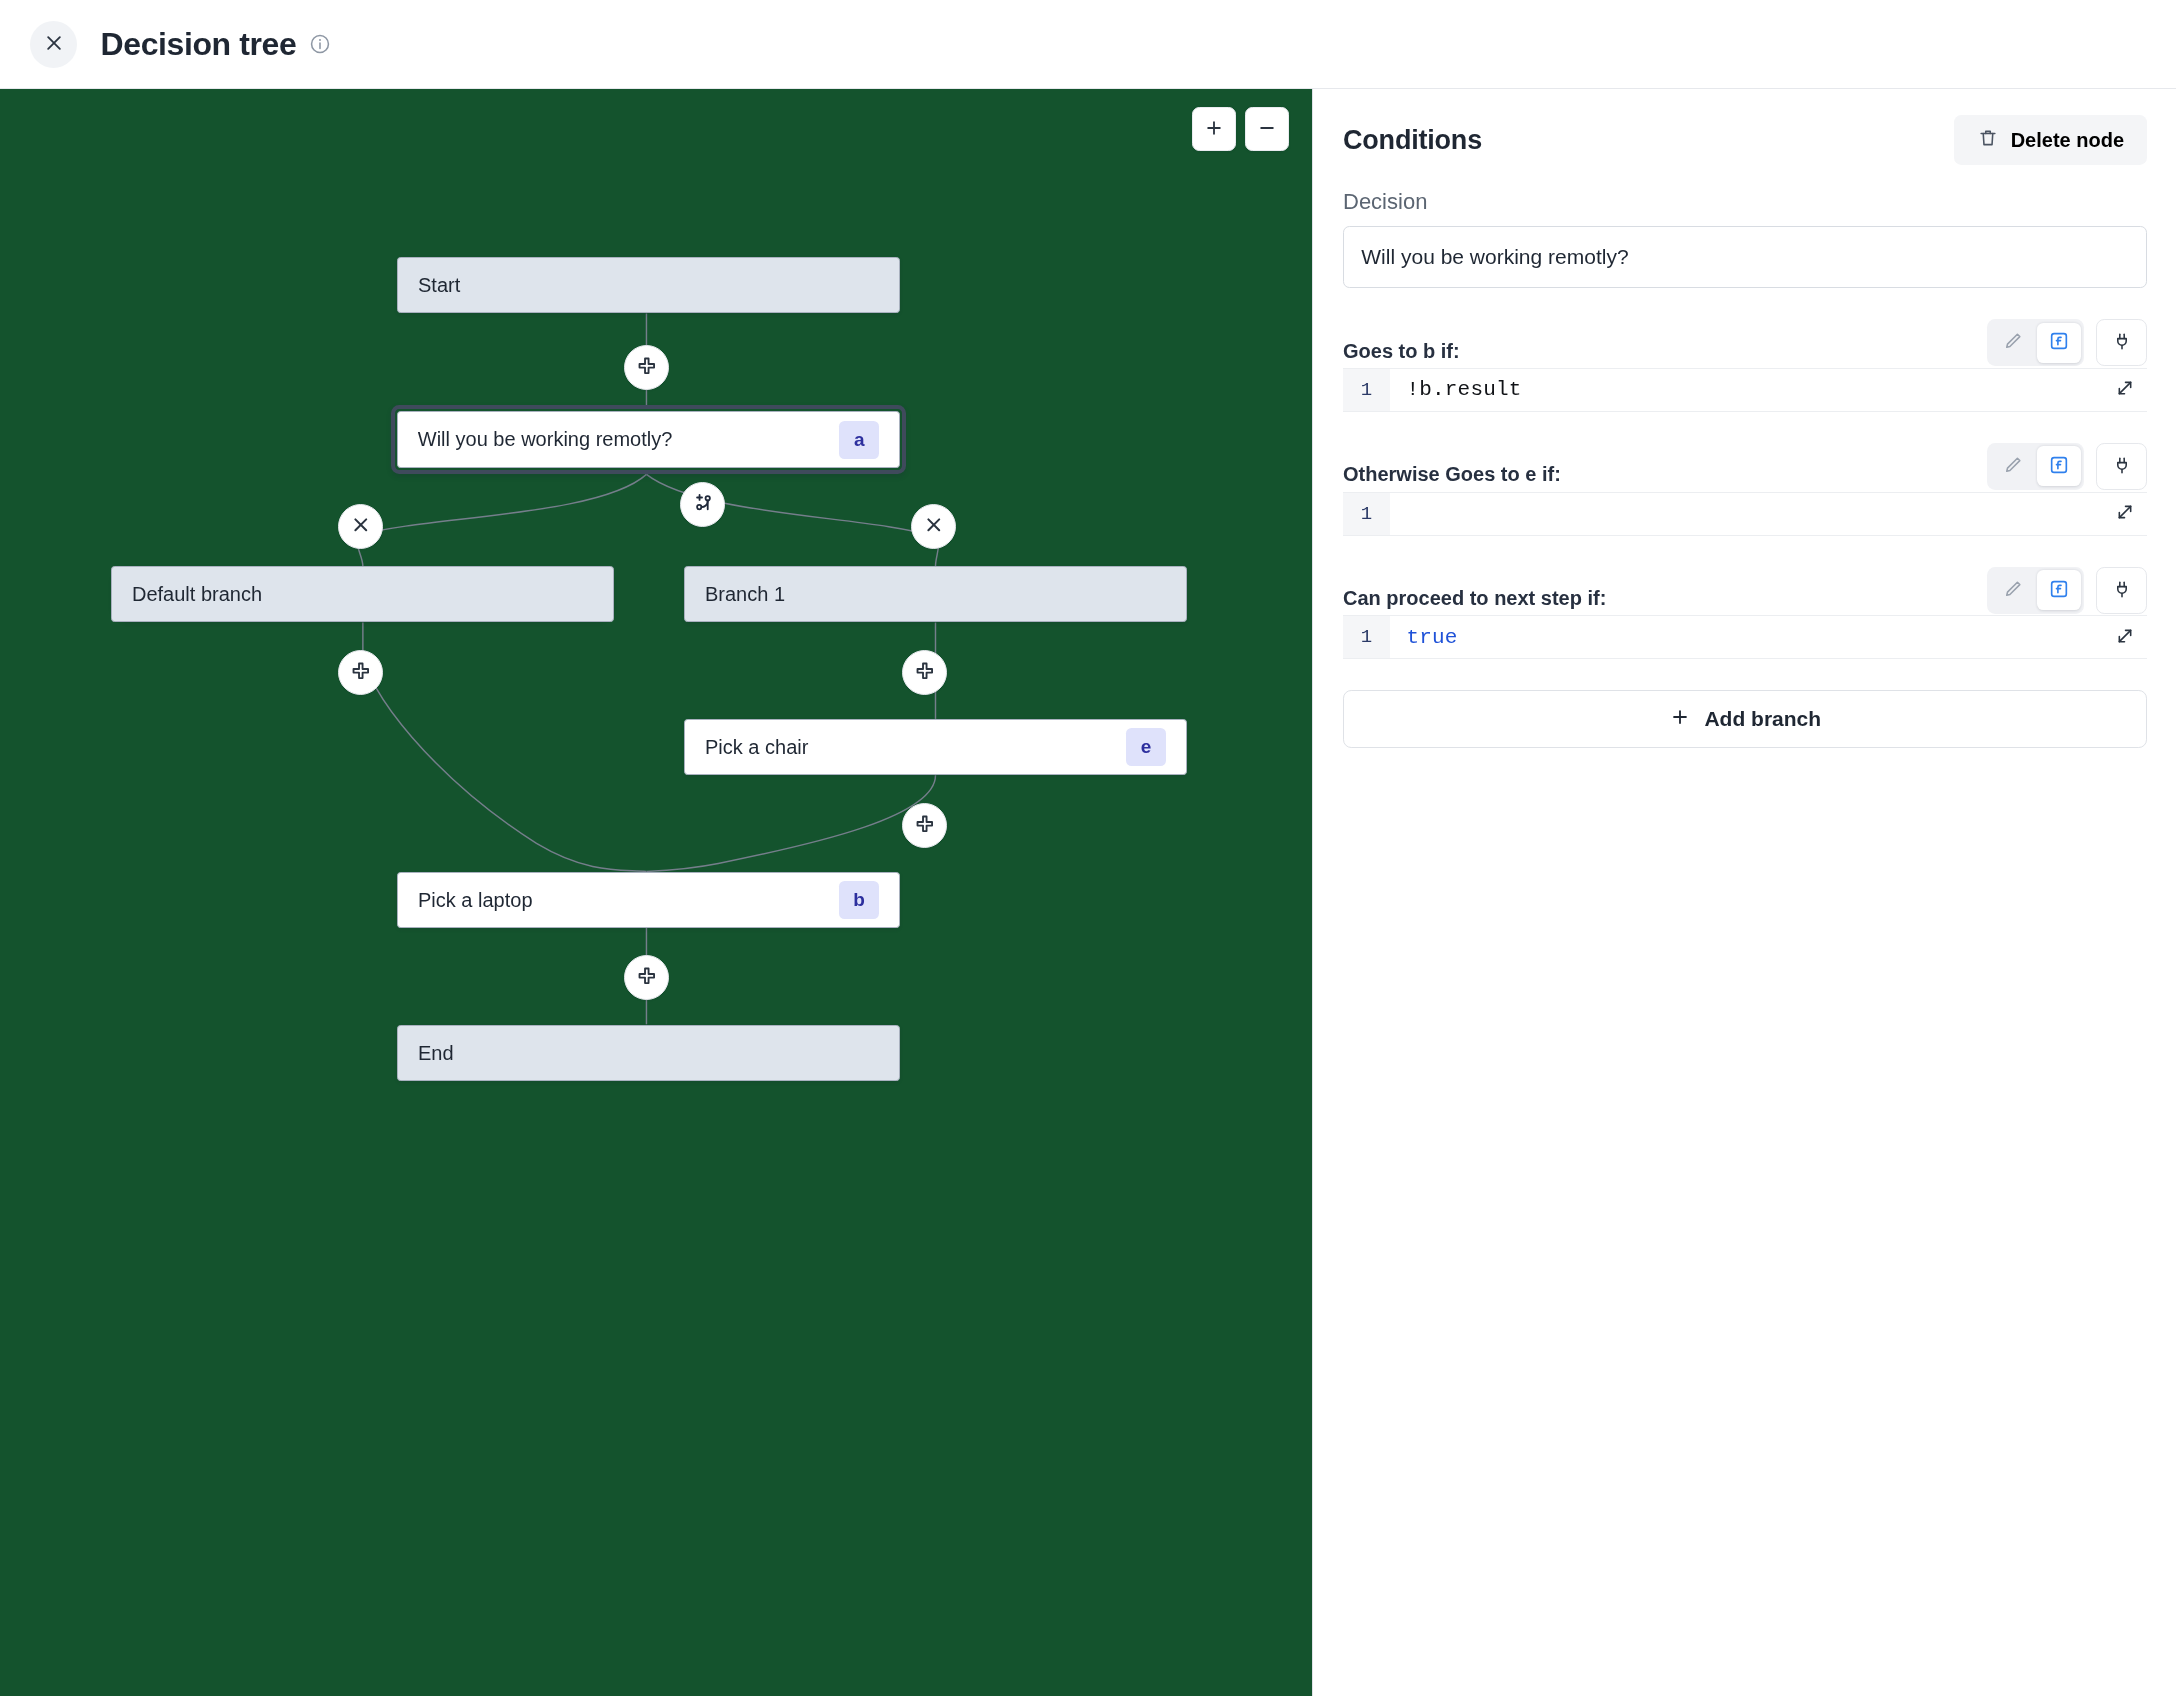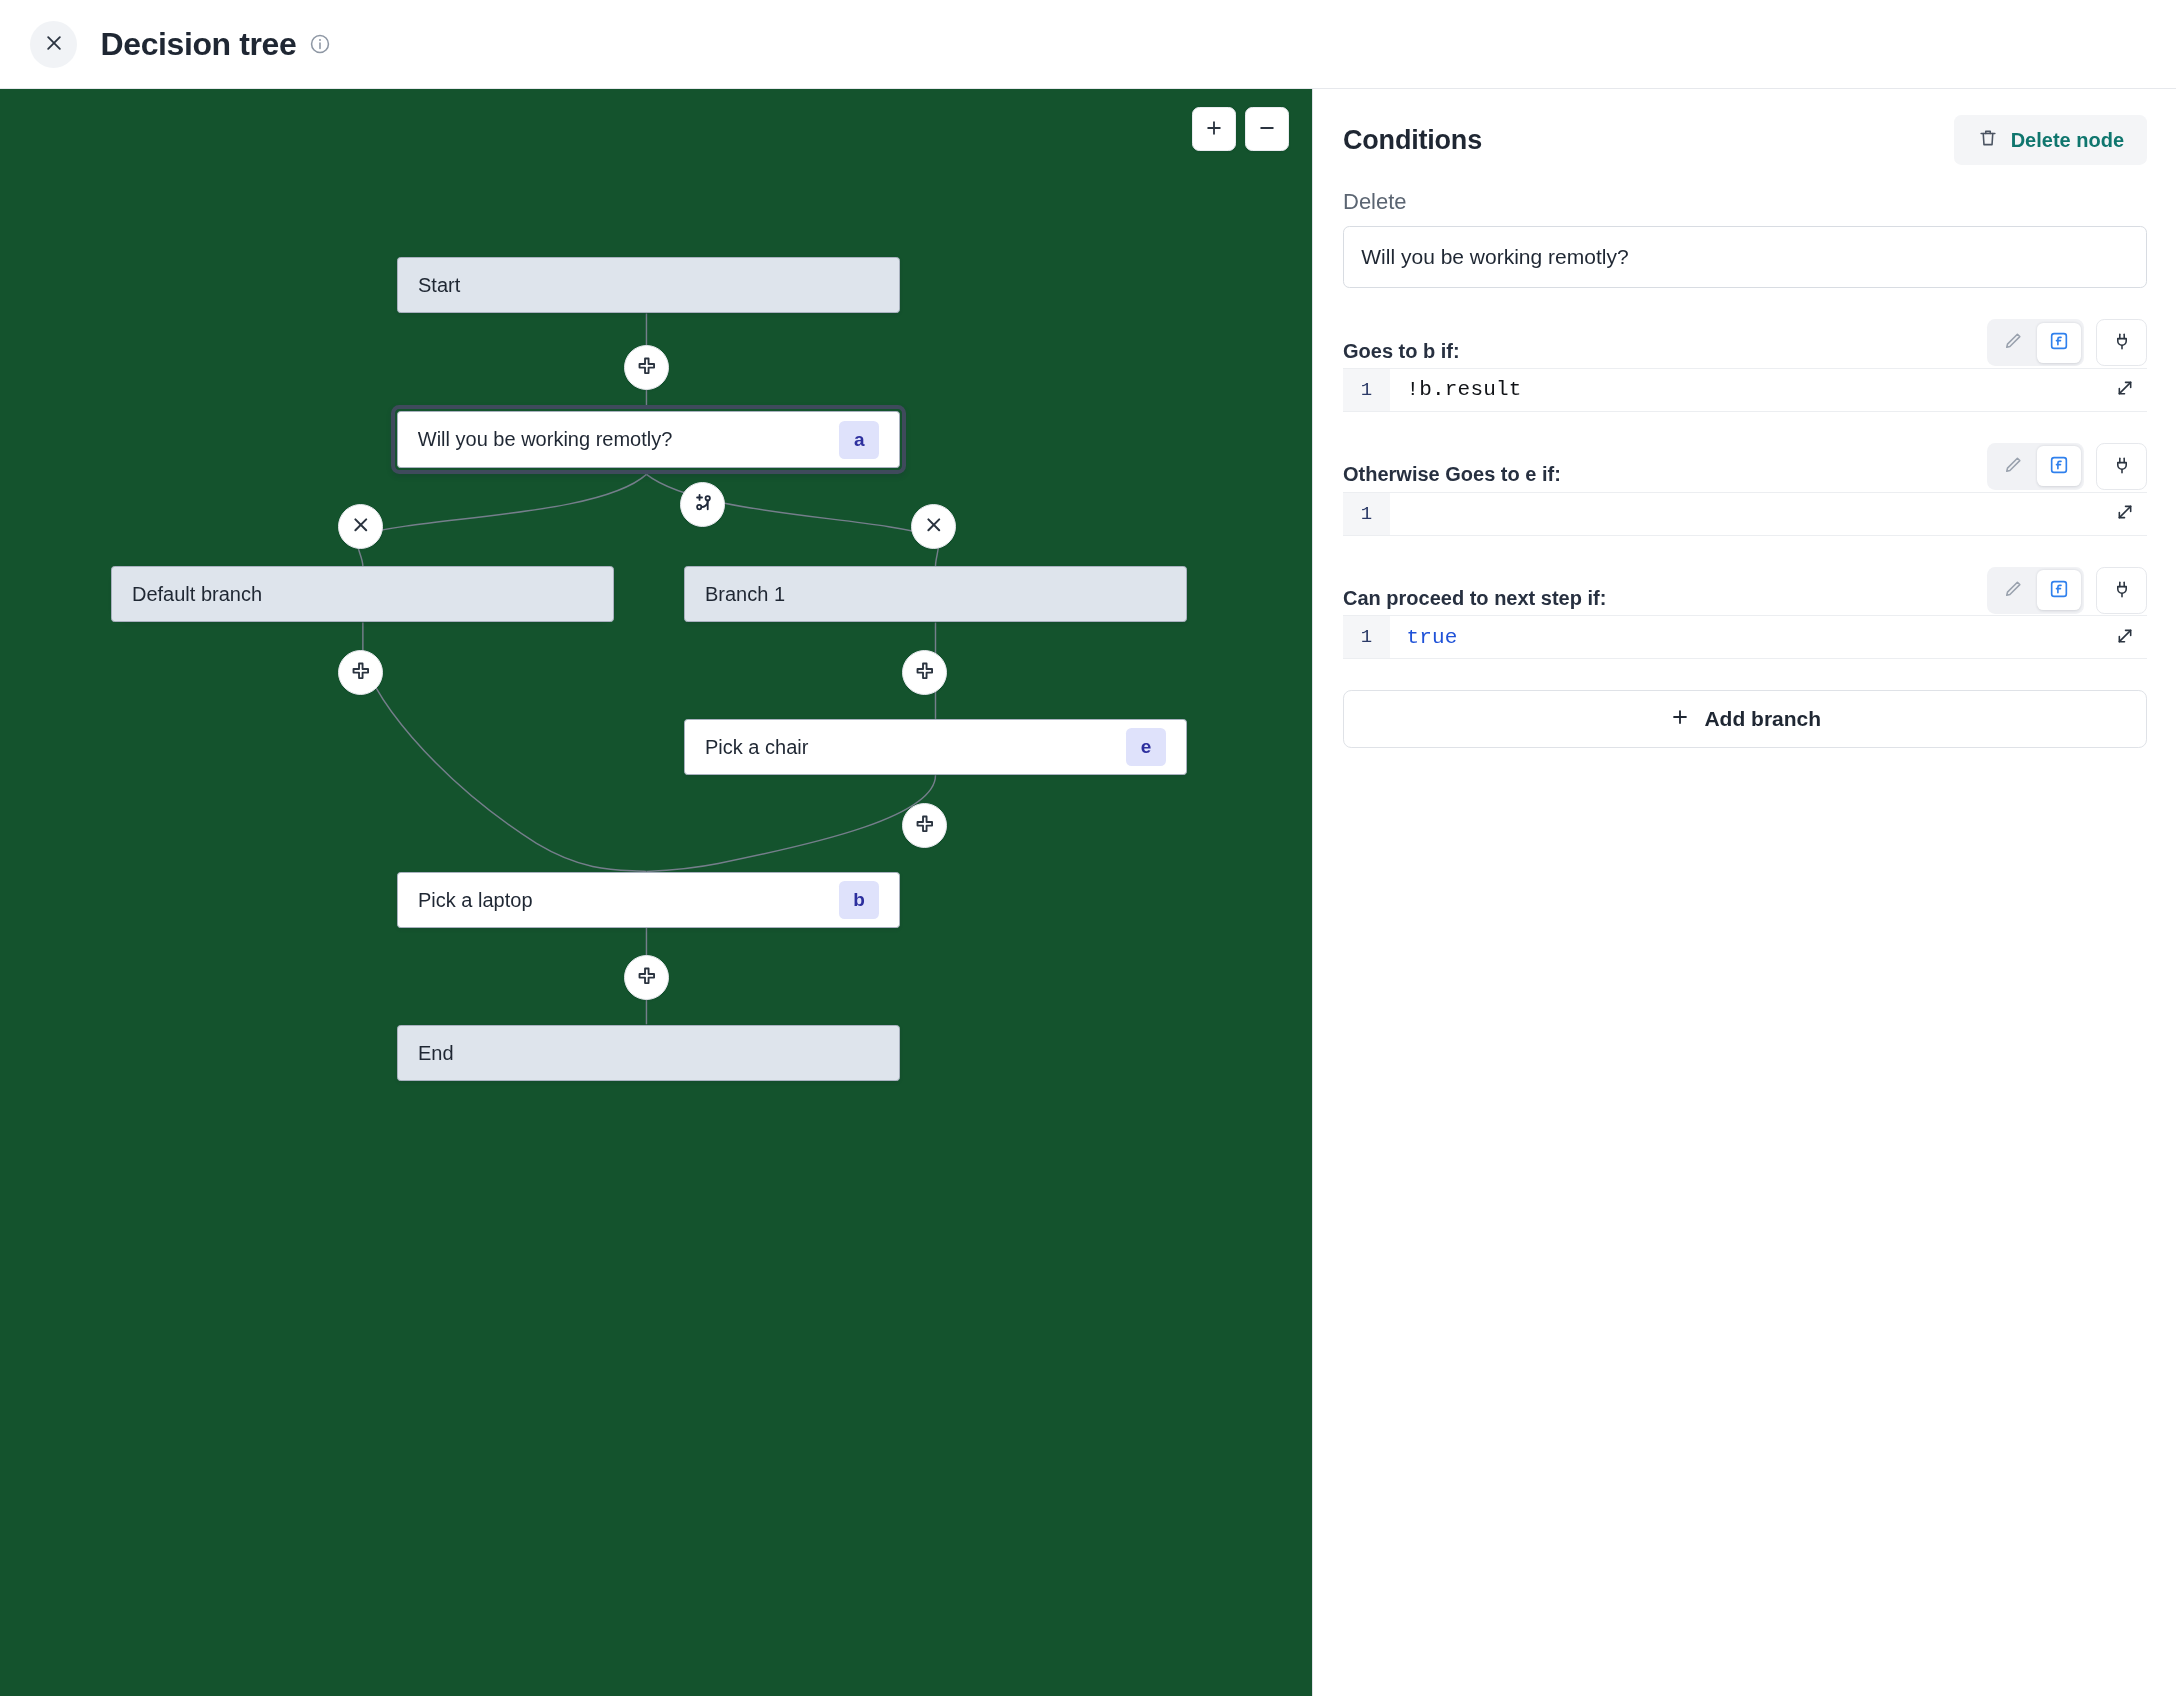--- a/index.html
+++ b/index.html
@@ -149,21 +149,21 @@
     letter-spacing: -0.2px;
   }
   #delete-node-btn {
     display: flex; align-items: center; gap: 11.8px;
     background: #f4f5f7;
     border: none;
     border-radius: 7.3px;
     padding: 11.8px 23px;
     font-size: 20px;
     font-weight: bold;
-    color: #0f766e;
+    color: #000000;
     cursor: pointer;
     font-family: "Liberation Sans", sans-serif;
   }
   #delete-node-btn svg { width: 22px; height: 22px; }
 
   .field-label {
     font-size: 22px;
     color: #5b6572;
     margin-top: 23.6px;
     margin-bottom: 11px;
@@ -444,21 +444,21 @@
         <svg viewBox="0 0 24 24" fill="none" stroke="#4b5462" stroke-width="1.7" stroke-linecap="round" stroke-linejoin="round">
           <path d="M4.5 7h15"></path>
           <path d="M9.5 7V4.8h5V7"></path>
           <path d="M6.8 7l0.8 12.2h8.8L17.2 7"></path>
         </svg>
       </span>
       <span>Delete node</span>
     </button>
   </div>
 
-  <div class="field-label">Delete</div>
+  <div class="field-label">Decision</div>
   <input id="summary-input" type="text" value="Will you be working remotly?" style="">
 
   <div id="conditions-layer">
       <div class="cond-block">
         <div class="cond-head">
           <span class="cond-title">Goes to b if:</span>
           <div class="cond-actions">
             <div class="toggle-group">
               <button class="toggle-btn">
                 <span><svg viewBox="0 0 24 24" fill="none" stroke-linecap="round" stroke-linejoin="round" stroke="#9aa2ae" stroke-width="1.7">

